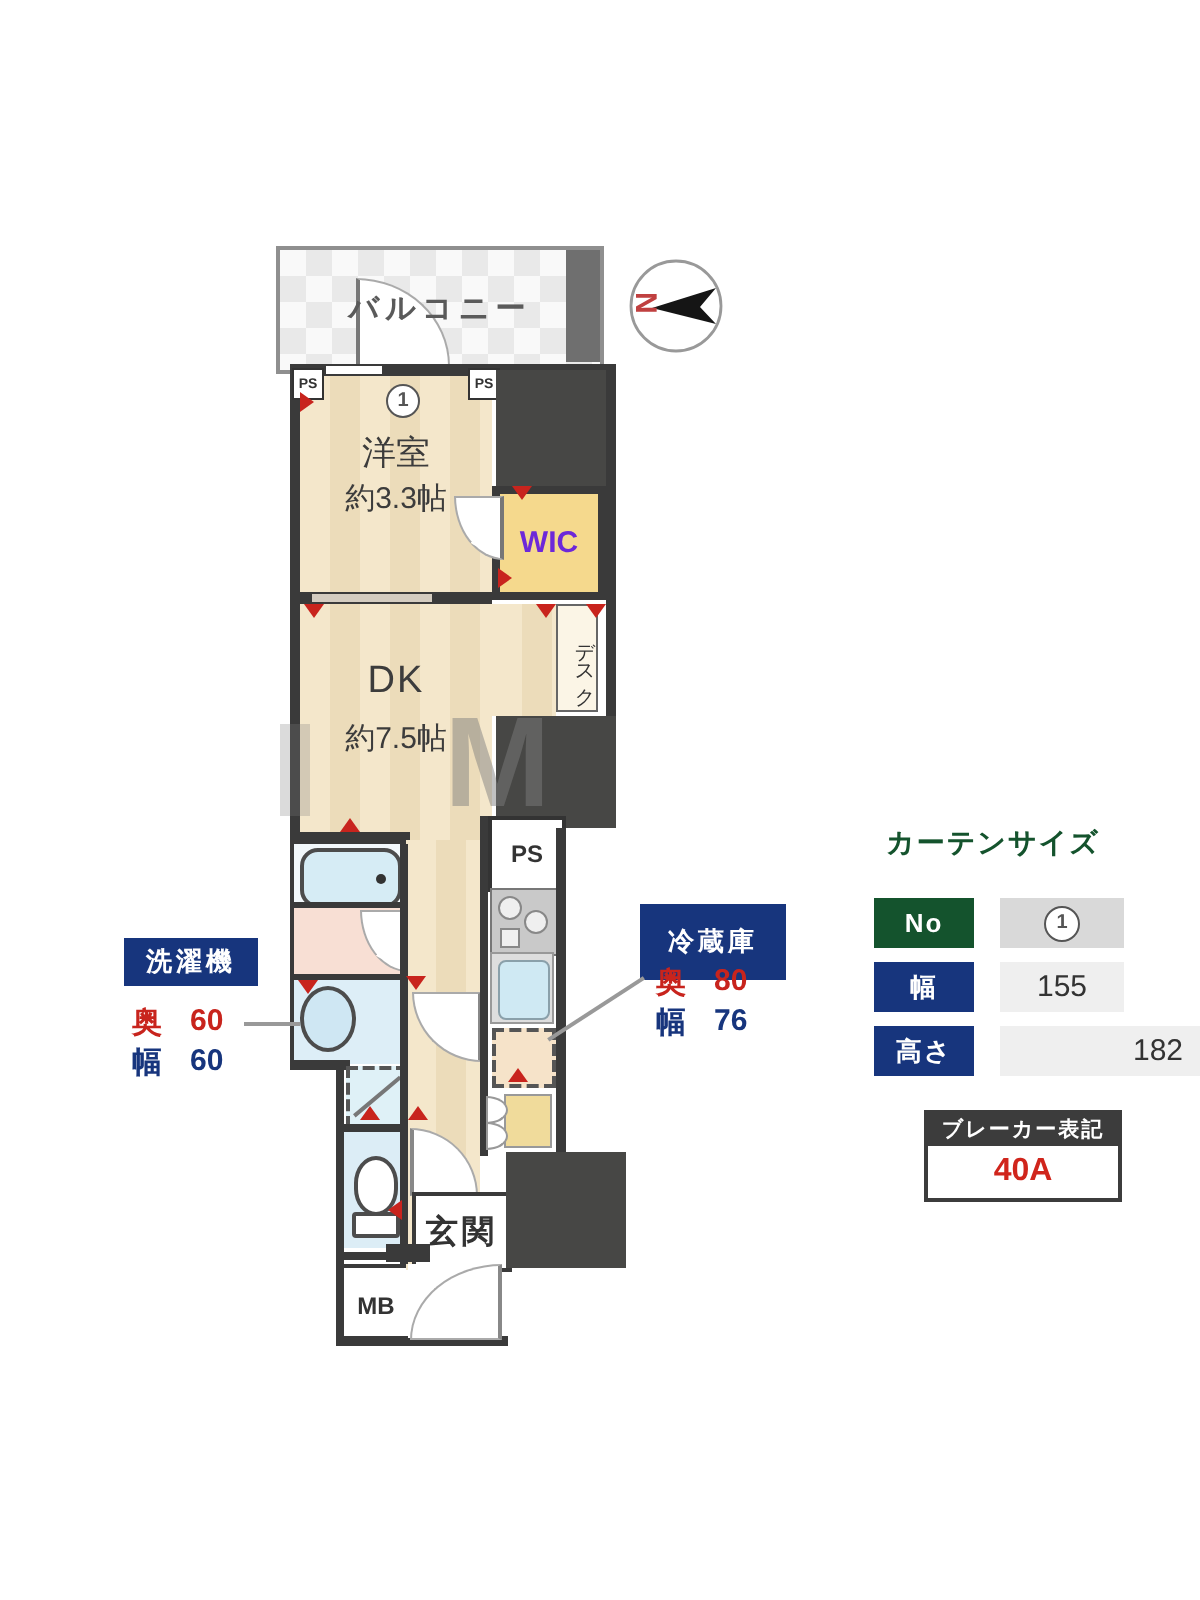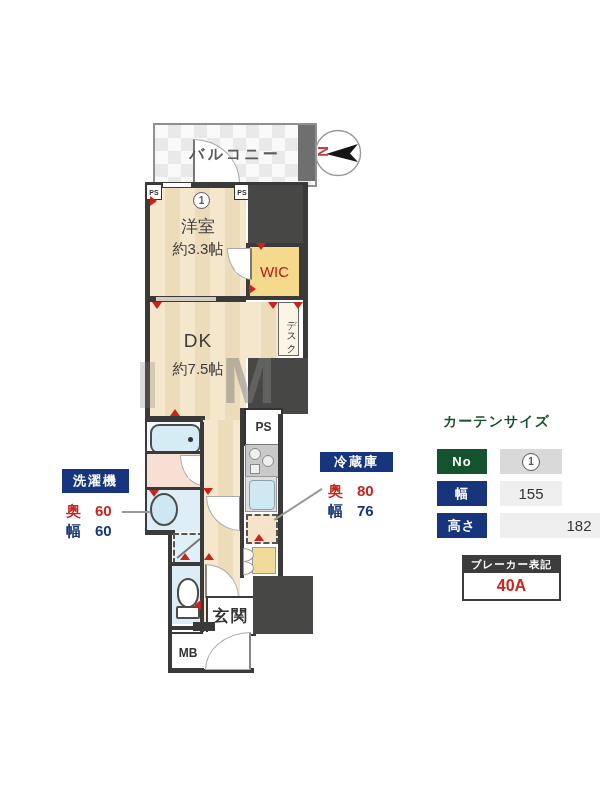--- a/index.html
+++ b/index.html
@@ -79,21 +79,21 @@
         font-size:10.5px;font-weight:bold;padding:8px 11px;line-height:1.75;letter-spacing:1px;}
   .note .mk{color:#c8241d;}
 
   .vtext{writing-mode:vertical-rl;text-orientation:upright;}
 </style>
 </head>
 <body>
 
 <div class="canvas">
 
-  <div class="balcony" style="left:153px;top:123px;width:160px;height:60px;">
+  <div class="balcony" style="left:138px;top:123px;width:160px;height:60px;">
     <div class="abs" style="right:0;top:0;width:17px;height:56px;background:#6f6f6f;"></div>
     <div class="arc" style="left:38px;top:14px;width:44px;height:42px;border-radius:0 100% 0 0;border-left:2px solid #777;"></div>
     <div class="balcony-label" style="top:20px;">バルコニー</div>
   </div>
 
   <div class="wall" style="left:145px;top:182px;width:163px;height:6px;"></div>
   <div class="abs" style="left:163px;top:183px;width:28px;height:4px;background:#fff;"></div>
   <div class="wall" style="left:145px;top:182px;width:5px;height:352px;"></div>
   <div class="wall" style="left:303px;top:182px;width:5px;height:232px;"></div>
 
@@ -107,21 +107,21 @@
   <div class="numcircle" style="left:193px;top:192px;width:15px;height:15px;font-size:10px;">
       <span>1</span>
     </div>
   <div class="roomtext" style="left:150px;top:215px;width:96px;font-size:17px;">洋室</div>
   <div class="roomtext" style="left:150px;top:240px;width:96px;font-size:15px;">約3.3帖</div>
 
   <div class="block" style="left:248px;top:185px;width:55px;height:58px;"></div>
 
   <div class="wall" style="left:246px;top:243px;width:57px;height:57px;"></div>
   <div class="plain" style="left:250px;top:247px;width:49px;height:49px;background:#f5d98d;">
-    <div class="roomtext" style="left:0;top:16px;width:100%;font-size:15px;color:#b91c1c;font-weight:normal;">WIC</div>
+    <div class="roomtext" style="left:0;top:16px;width:100%;font-size:15px;color:#6d28d9;font-weight:bold;">WIC</div>
   </div>
   <div class="arc" style="left:227px;top:248px;width:22px;height:30px;border-radius:0 0 0 100%;border-right:2px solid #777;"></div>
 
   <div class="wall" style="left:150px;top:296px;width:96px;height:6px;"></div>
   <div class="abs" style="left:156px;top:297px;width:60px;height:4px;background:#d4ccc0;"></div>
 
   <div class="floor" style="left:150px;top:302px;width:96px;height:118px;"></div>
   <div class="floor" style="left:246px;top:302px;width:32px;height:56px;"></div>
   <div class="roomtext" style="left:150px;top:330px;width:96px;font-size:19px;letter-spacing:1px;">DK</div>
   <div class="roomtext" style="left:150px;top:360px;width:96px;font-size:15px;">約7.5帖</div>
@@ -225,21 +225,21 @@
   <div class="dim" style="left:66px;top:502px;color:#c8241d;">
     <span>奥</span>
     <span>60</span>
   </div>
   <div class="dim" style="left:66px;top:522px;color:#17357d;">
     <span>幅</span>
     <span>60</span>
   </div>
   <div class="leader" style="left:122px;top:511px;width:28px;height:1.5px;"></div>
 
-  <div class="navytag" style="left:320px;top:452px;width:73px;height:20px;background:#17357d;font-size:13px;">
+  <div class="navytag" style="left:320px;top:452px;width:73px;height:38px;background:#17357d;font-size:13px;">
       <span>冷蔵庫</span>
     </div>
   <div class="dim" style="left:328px;top:482px;color:#c8241d;">
     <span>奥</span>
     <span>80</span>
   </div>
   <div class="dim" style="left:328px;top:502px;color:#17357d;">
     <span>幅</span>
     <span>76</span>
   </div>

